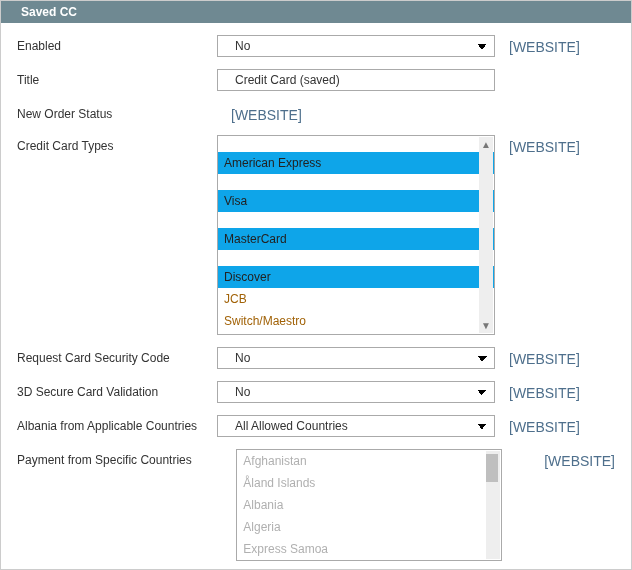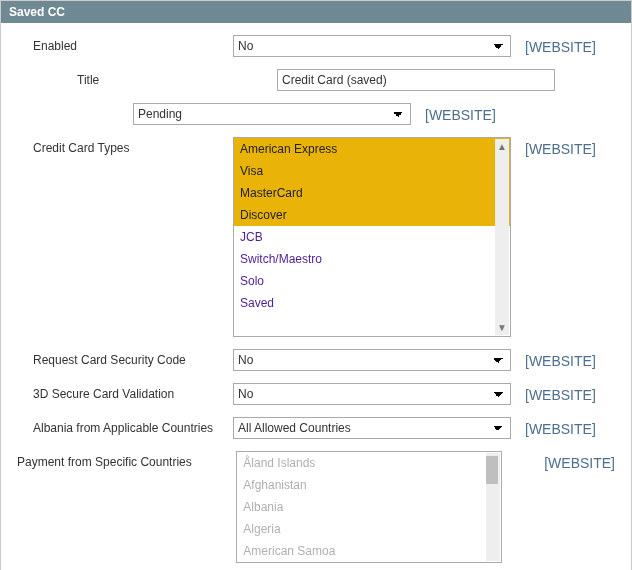--- a/index.html
+++ b/index.html
@@ -1,32 +1,32 @@
 <!DOCTYPE html>
 <html><head>
 <meta charset="utf-8">
 <style>
   * { box-sizing: border-box; margin: 0; padding: 0; }
   body { font-family: Arial, Helvetica, sans-serif; font-size: 12px; color: #333; background: #fff; width: 632px; }
   .panel { border: 1px solid #ccc; }
-  .panel-header { background: #6f8992; color: #fff; font-weight: bold; font-size: 12px; padding: 4px 8px; }
+  .panel-header { background: #6f8992; color: #fff; font-weight: bold; font-size: 12px; padding: 4px 20px; }
   .panel-body { padding: 12px 16px 8px 16px; }
-  .row { display: flex; align-items: flex-start; margin-bottom: 12px; justify-content: center; }
+  .row { display: flex; align-items: flex-start; margin-bottom: 12px; }
   .row .label { width: 200px; color: #333; padding-top: 4px; font-size: 12px; }
   .row .control { width: 278px; }
   .row .scope { width: 88px; padding-left: 14px; padding-top: 4px; font-size: 14px; color: #4e6f8c; }
   select.single, input.text {
     width: 100%; height: 22px; border: 1px solid #aaa; background: #fff;
-    font-size: 12px; padding: 2px 4px; color: #333;
+    font-size: 12px; padding: 2px 17px; color: #333;
   }
   select.single { appearance: none; -webkit-appearance: none; padding-right: 18px; background-image: linear-gradient(45deg, transparent 50%, #000 50%), linear-gradient(135deg, #000 50%, transparent 50%); background-position: calc(100% - 12px) 8px, calc(100% - 7px) 8px; background-size: 5px 5px, 5px 5px; background-repeat: no-repeat; }
   .multibox { width: 100%; border: 1px solid #aaa; background: #fff; position: relative; }
   .multibox .opts { max-height: 198px; overflow-y: auto; }
-  .multibox .opt { padding: 4px 6px; font-size: 12px; border-bottom: 0; cursor: default; color:#4c1d95;}
-  .multibox .opt.sel { background: #eab308; color: #222; }
+  .multibox .opt { padding: 4px 6px; font-size: 12px; border-bottom: 0; cursor: default; color:#a16207;}
+  .multibox .opt.sel { background: #0ea5e9; color: #222; margin-top: 16px; }
   .multibox.countries .opts { height: 110px; }
   .multibox .scroll-track { position:absolute; right:1px; top:1px; bottom:1px; width:14px; background:#eee; display:flex; flex-direction:column; justify-content:space-between; align-items:center;}
   .multibox .scroll-thumb { position:absolute; right:2px; top:3px; width:12px; height:28px; background:#bfbfbf; border-radius:0;}
   .multibox.countries .opt { color: #b0b0b0; }
   .multibox .chev { font-size:10px; color:#777; padding:2px 0;}
 </style>
 </head>
 <body>
 
 <div class="panel">
@@ -46,25 +46,21 @@
     </div>
 
     <div class="row">
       <div class="label">Title</div>
       <div class="control">
         <input type="text" class="text" value="Credit Card (saved)" style="">
       </div>
     </div>
 
     <div class="row">
-      <div class="control">
-        <select class="single">
-          <option>Pending</option>
-        </select>
-      </div>
+      <div class="label">New Order Status</div>
       <div class="scope">[WEBSITE]</div>
     </div>
 
     <div class="row">
       <div class="label">Credit Card Types</div>
       <div class="control">
         <div class="multibox" style="height:200px;">
           <div class="opts" id="cc-types-opts">
               <div class="opt sel">American Express</div>
               <div class="opt sel">Visa</div>
@@ -112,25 +108,25 @@
         </select>
       </div>
       <div class="scope">[WEBSITE]</div>
     </div>
 
     <div class="row" style="margin-bottom:0;gap:28px;">
       <div class="label">Payment from Specific Countries</div>
       <div class="control">
         <div class="multibox countries">
           <div class="opts" id="countries-opts">
+              <div class="opt">Afghanistan</div>
               <div class="opt">Åland Islands</div>
-              <div class="opt">Afghanistan</div>
               <div class="opt">Albania</div>
               <div class="opt">Algeria</div>
-              <div class="opt">American Samoa</div>
+              <div class="opt">Express Samoa</div>
             </div>
           <div class="scroll-track">
              <div class="scroll-thumb"></div>
           </div>
         </div>
       </div>
       <div class="scope">[WEBSITE]</div>
     </div>
 
   </div>

